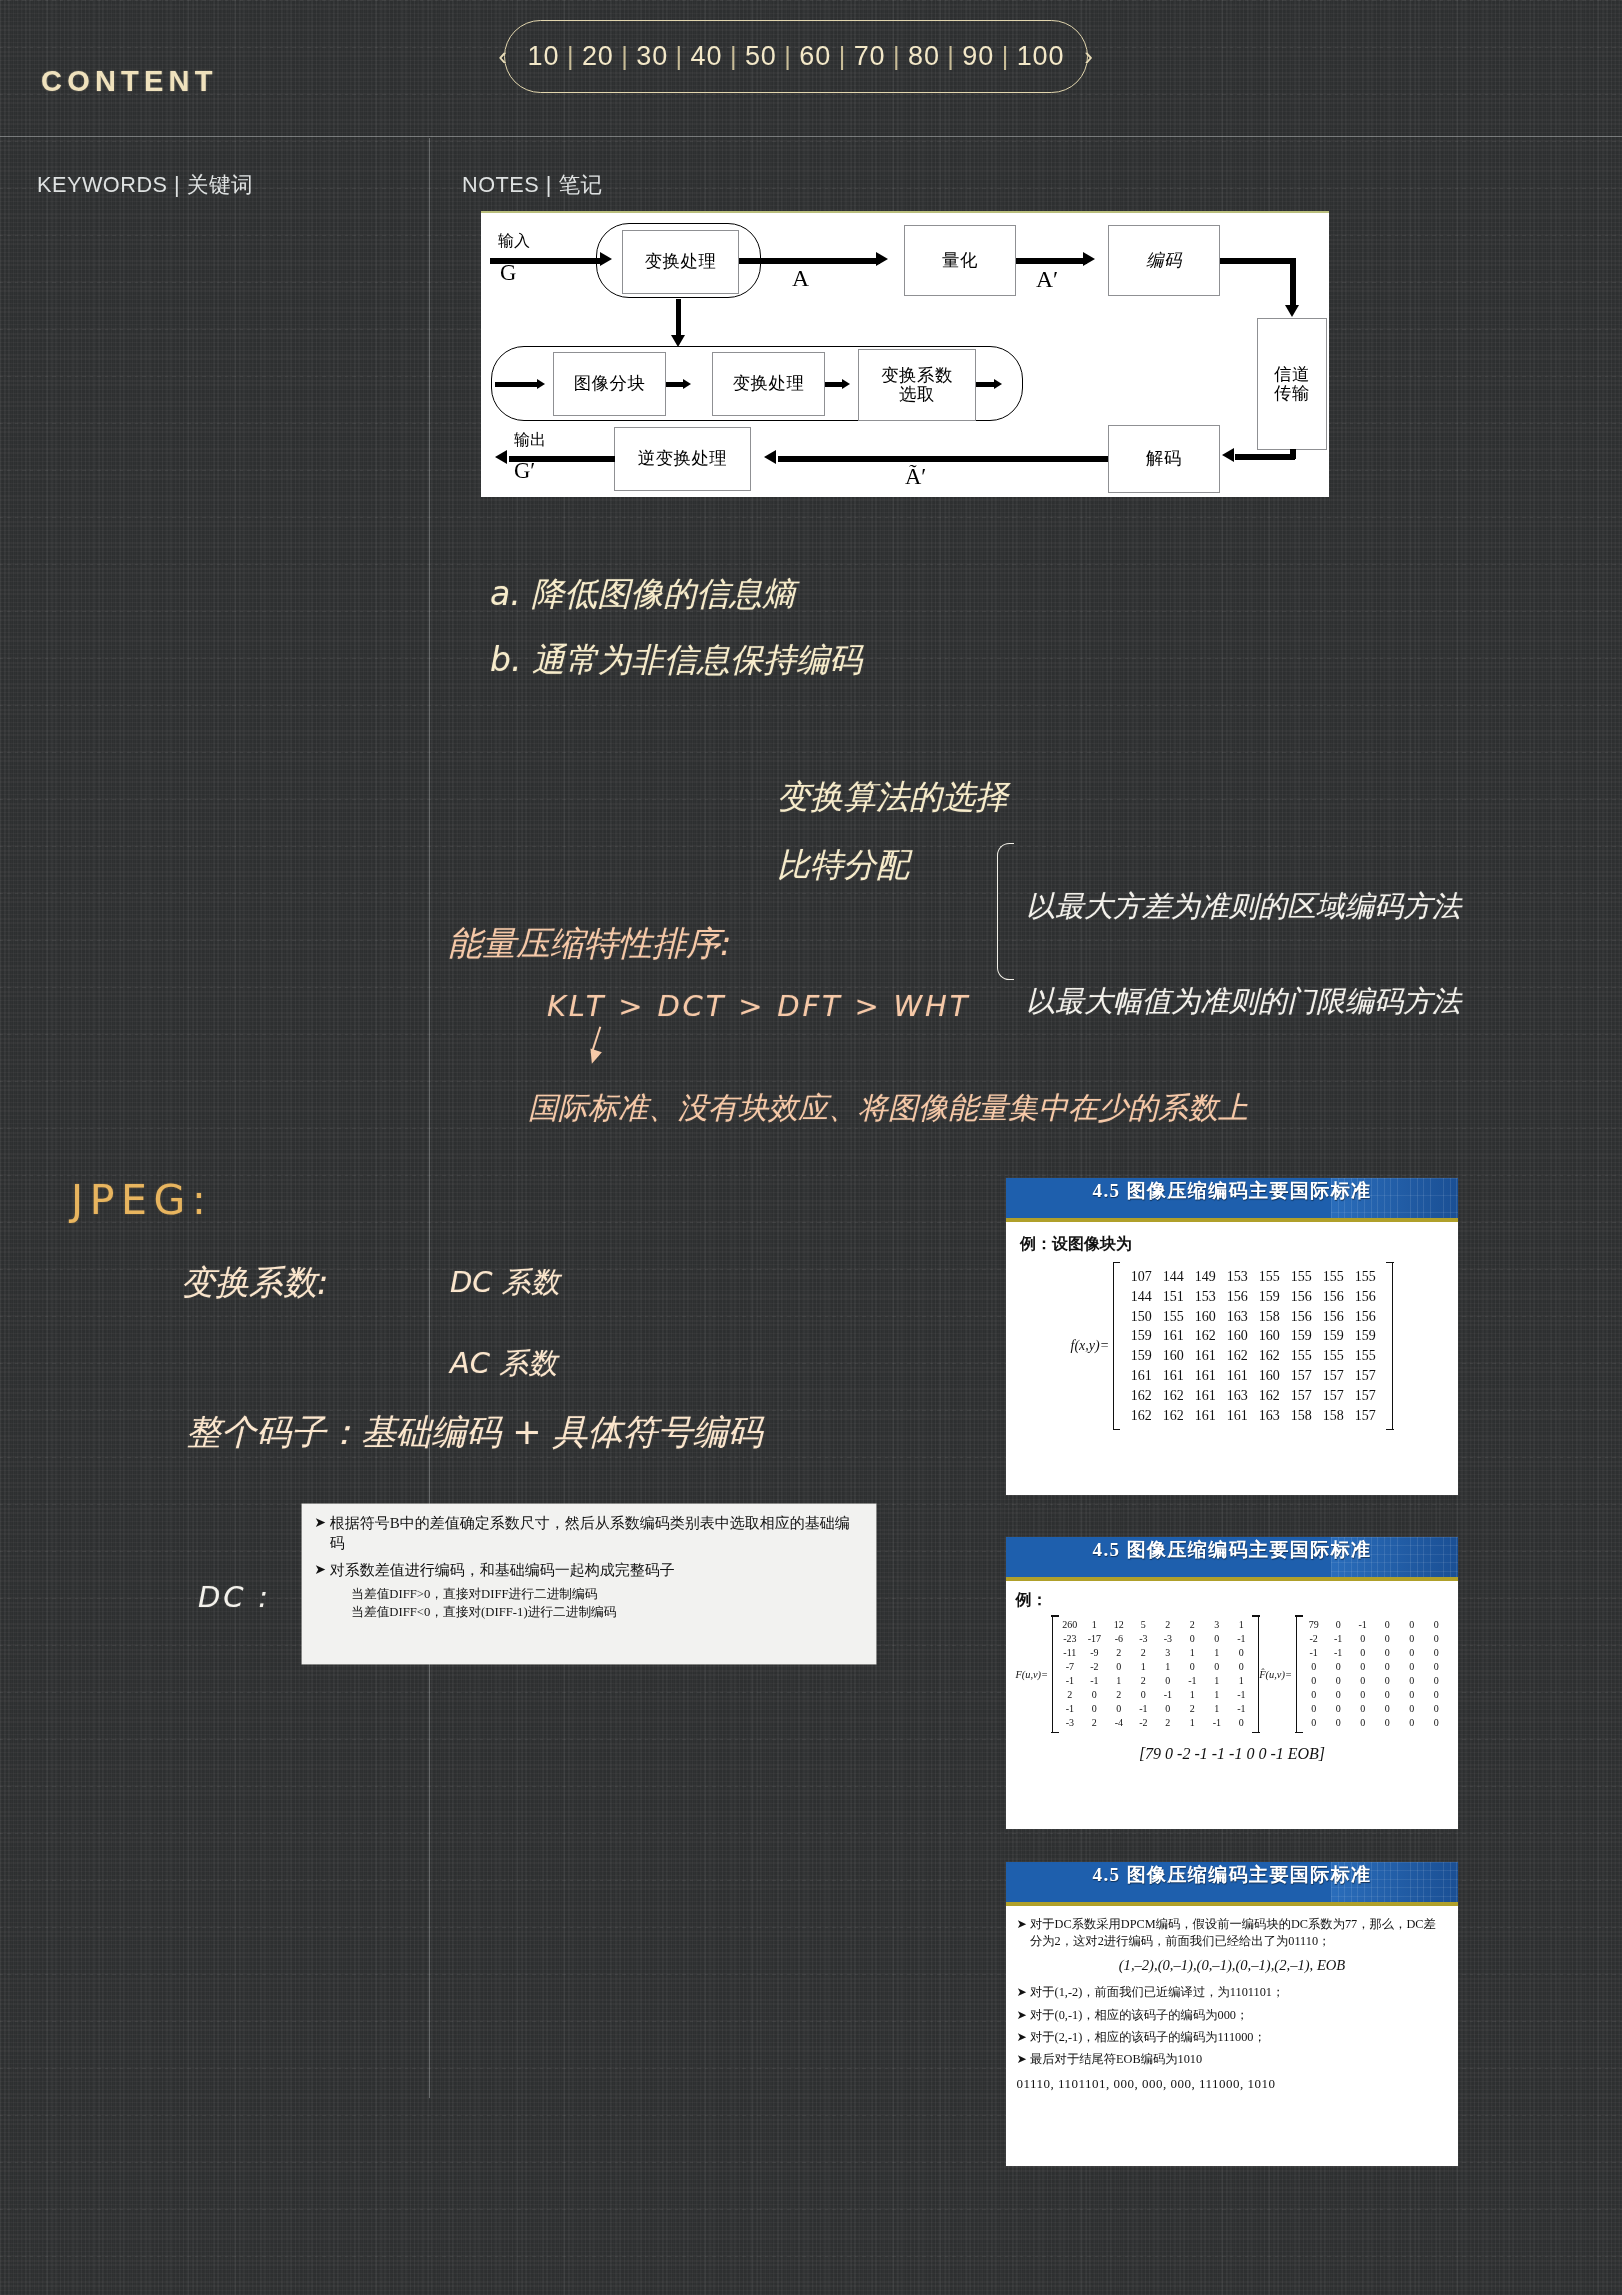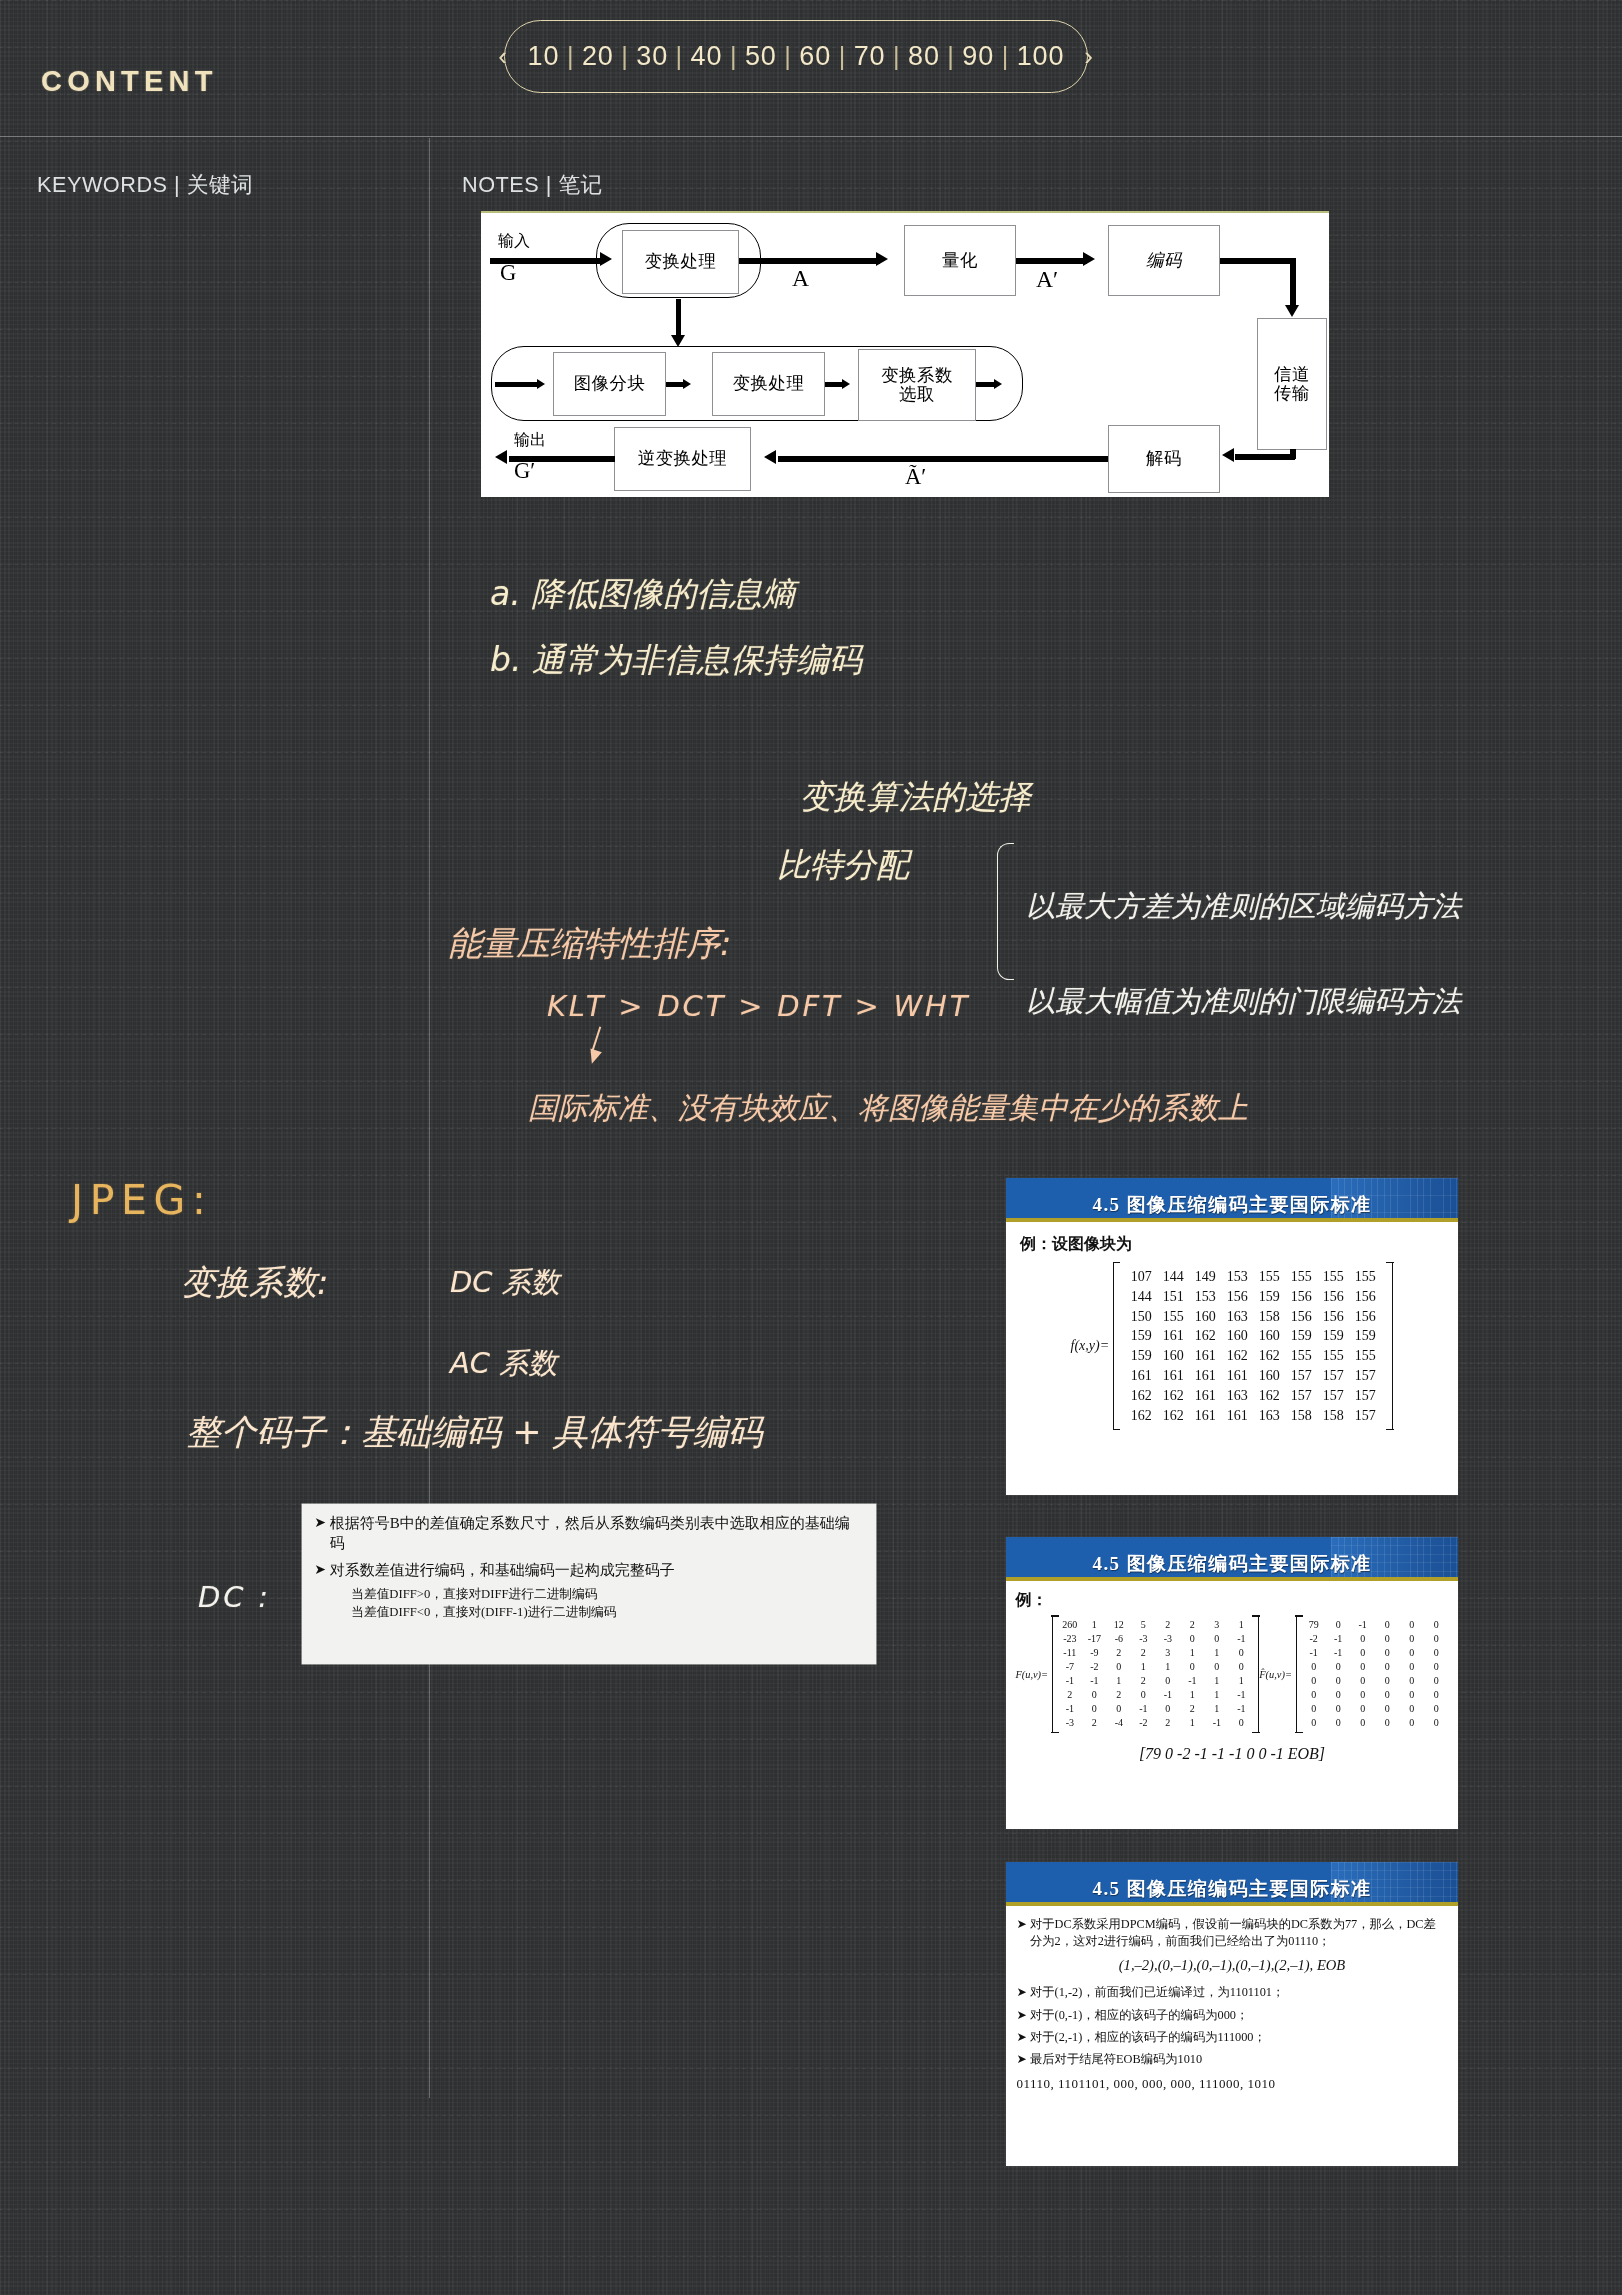--- a/index.html
+++ b/index.html
@@ -172,21 +172,21 @@
   .slide {
     position: absolute;
     background: #ffffff;
     overflow: hidden;
     box-shadow: 0 0 0 0.5px rgba(255,255,255,.08);
   }
   .slide-head {
     position: relative;
     height: 40px;
     background: linear-gradient(to right, #1e5fad 0%, #1e5fad 72%, #2a6dbb 72%, #1a4f94 100%);
-    display: flex; align-items: flex-end; justify-content: center;
+    display: flex; align-items: flex-start; justify-content: center;
   }
   .slide-head::after{
     content:""; position:absolute; right:0; top:0; width: 28%; height:100%;
     background:
       repeating-linear-gradient(to right, rgba(255,255,255,.10) 0 0.9px, rgba(255,255,255,0) 0.9px 6.6px),
       repeating-linear-gradient(to bottom, rgba(255,255,255,.08) 0 0.9px, rgba(255,255,255,0) 0.9px 8.5px);
   }
   .slide-title {
     position: relative; z-index: 2;
     font-family: "Liberation Serif", serif; font-weight: bold;
@@ -336,21 +336,21 @@
     <div class="fc-line" style="left:809px; top:236px; width:5.7px; height:10.4px;"></div>
     <div class="fc-line" style="left:754px; top:241px; width:60px; height:5.7px;"></div>
     <div class="fc-arr arr-l" style="left:741px; top:235px;"></div>
   </div>
 
   <div class="hw hw-cream" style="left:490px; top:572px; font-size:33px;">a. 降低图像的信息熵</div>
 
   <div class="hw hw-cream" style="left:490px; top:638px; font-size:33px;">b. 通常为非信息保持编码</div>
 
 
-  <div class="hw hw-cream" style="left:800px; top:775px; font-size:33px;">变换算法的选择</div>
+  <div class="hw hw-cream" style="left:777px; top:775px; font-size:33px;">变换算法的选择</div>
 
   <div class="hw hw-cream" style="left:777px; top:843px; font-size:33px;">比特分配</div>
 
   <div class="brace" style="left:997px; top:843px; width:17px; height:137px;"></div>
 
   <div class="hw hw-white" style="left:1026px; top:843px; font-size:29px;">以最大方差为准则的区域编码方法</div>
   <div class="hw hw-white" style="left:1026px; top:938px; font-size:29px;">以最大幅值为准则的门限编码方法</div>
 
   <div class="hw hw-peach" style="left:448px; top:921px; font-size:34px;">能量压缩特性排序:</div>
 

